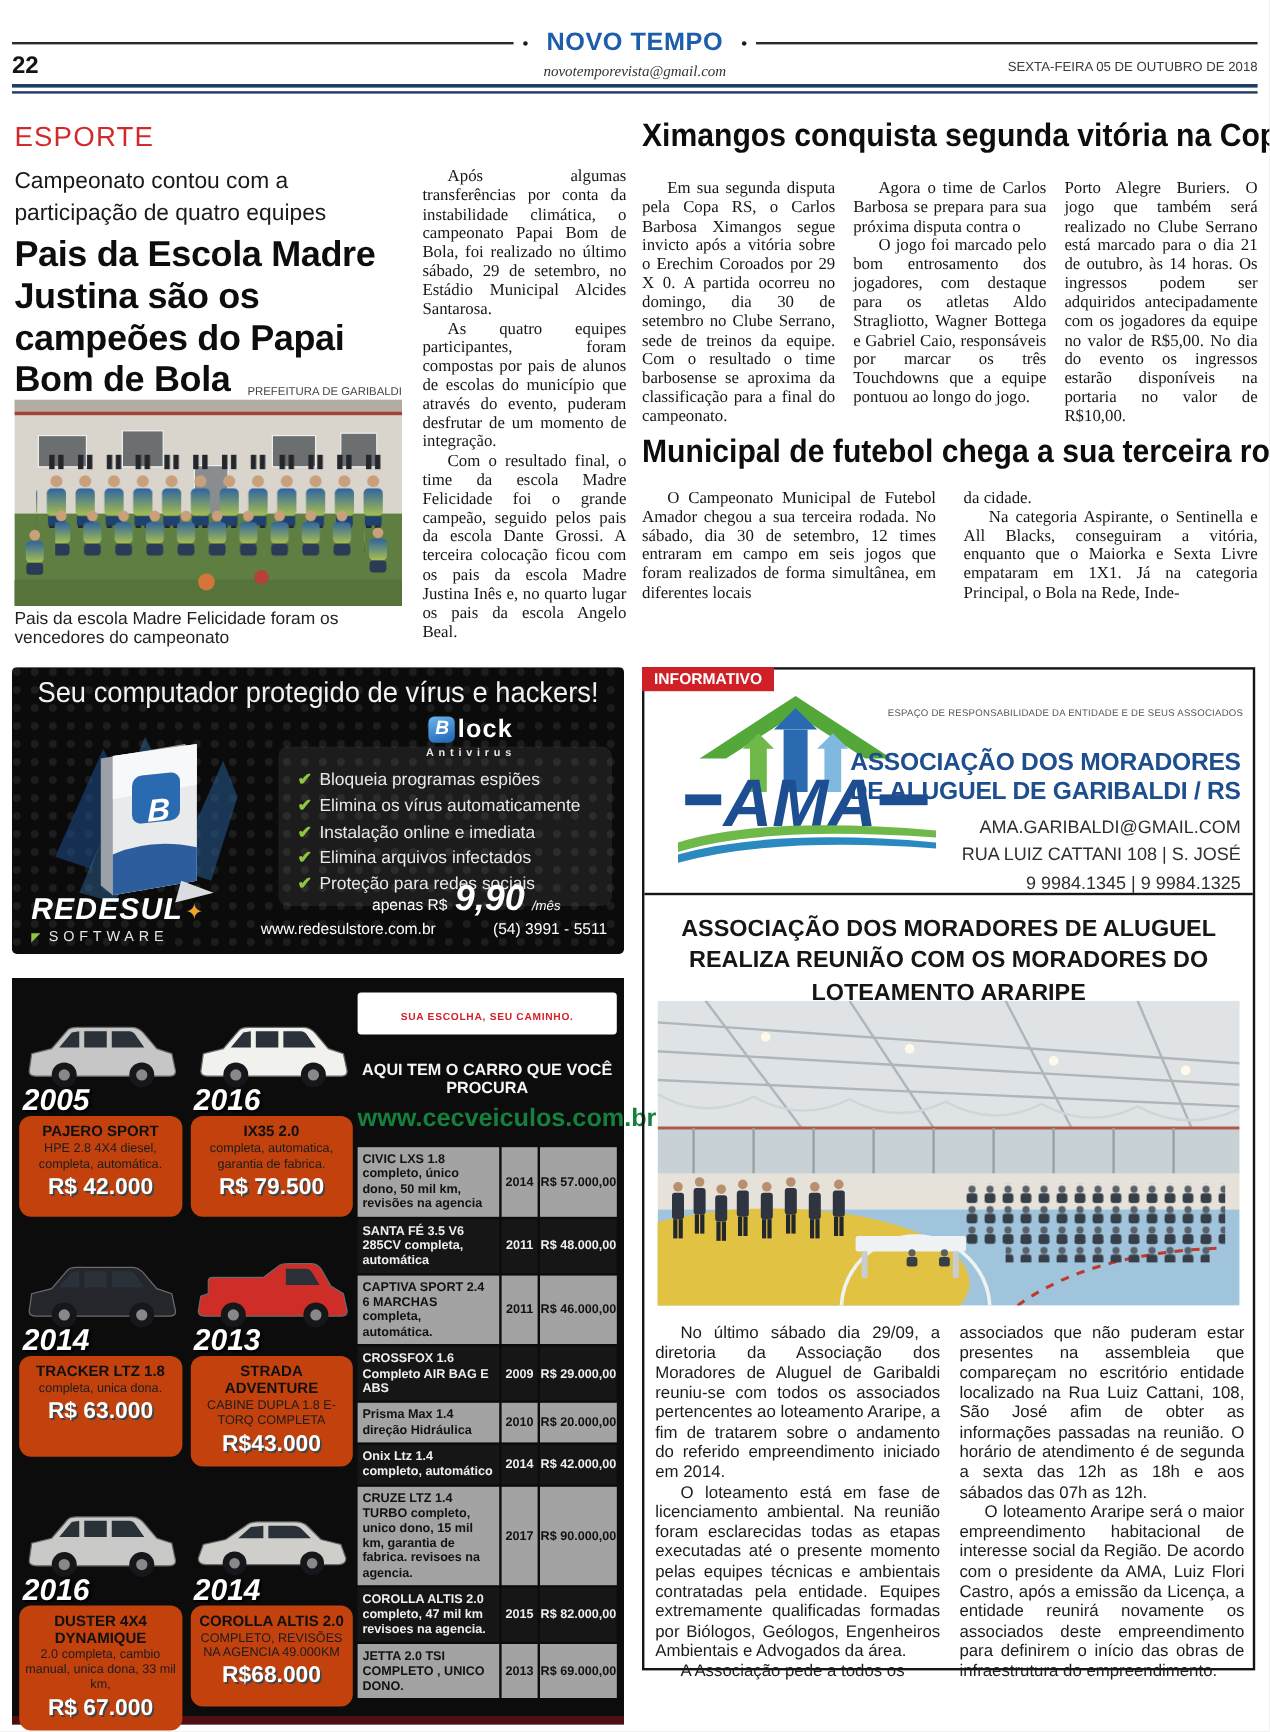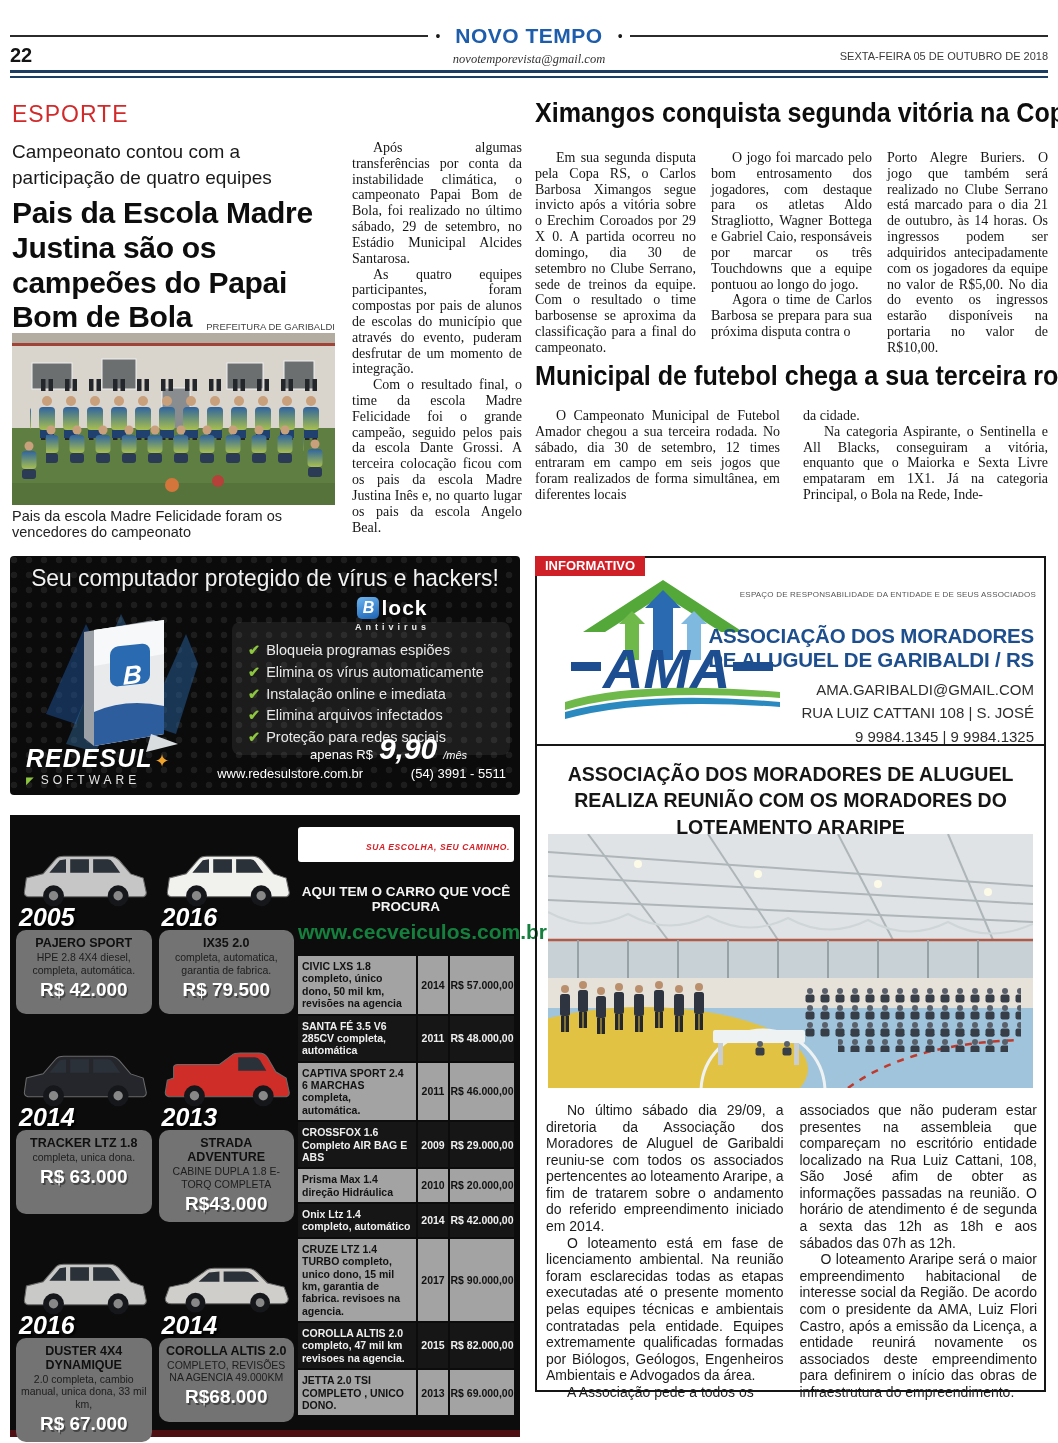--- a/index.html
+++ b/index.html
@@ -67,29 +67,29 @@
   .rd-site,.rd-phone{font-size:13px;font-weight:normal;margin-bottom:6px;}
   
   .cc{position:absolute;left:10px;top:815px;width:510px;height:622px;background:#0c0c0c;
       border-bottom:7px solid #4d0f12;box-sizing:border-box;}
   .cc-cars{position:absolute;left:6px;top:12px;width:278px;display:grid;
            grid-template-columns:1fr 1fr;column-gap:7px;row-gap:13px;}
   .car-cell{position:relative;}
   .car-cell svg{width:100%;height:100px;display:block;}
   .car-year{position:absolute;top:76px;left:3px;font-size:25px;font-weight:bold;font-style:italic;
             color:#fff;text-shadow:2px 2px 2px #000;}
-  .car-box{margin-top:3px;background:#737373;border-radius:10px;padding:6px 4px 7px;text-align:center;min-height:84px;box-sizing:border-box;}
+  .car-box{margin-top:3px;background:#c2410c;border-radius:10px;padding:6px 4px 7px;text-align:center;min-height:84px;box-sizing:border-box;}
   .car-name{font-size:12.5px;font-weight:bold;color:#101010;}
   .car-desc{font-size:10.5px;color:#1d1d1d;line-height:1.22;margin-top:1px;}
   .car-price{font-size:19px;font-weight:bold;color:#fff;text-shadow:1.5px 1.5px 0 #444;margin-top:2px;}
   .cc-right{position:absolute;left:288px;top:12px;width:216px;}
   .cc-logo-panel{background:#fff;border-radius:3px;padding:12px 4px 10px;text-align:center;}
   .cc-logo-row{display:flex;align-items:center;justify-content:center;gap:5px;}
   .cc-name{font-size:19px;font-weight:bold;font-style:italic;color:#151515;letter-spacing:-.5px;}
-  .cc-tag{font-size:8.5px;font-weight:bold;font-style:italic;color:#d42127;letter-spacing:.6px;margin-top:3px;text-align:right;}
+  .cc-tag{font-size:8.5px;font-weight:bold;color:#d42127;letter-spacing:.6px;margin-top:3px;}
   .cc-promo{margin-top:22px;text-align:center;color:#f5f5f5;font-weight:bold;font-size:13.5px;}
   .cc-site{margin-top:6px;text-align:left;color:#15803d;font-weight:bold;font-size:21px;}
   .cc-table{margin-top:12px;}
   .cc-row{display:flex;gap:2px;margin-bottom:2px;font-weight:bold;font-size:10.5px;line-height:1.18;}
   .cc-row .d{flex:1;padding:4px 4px;}
   .cc-row .y{width:30px;display:flex;align-items:center;justify-content:center;}
   .cc-row .p{width:64px;display:flex;align-items:center;justify-content:center;}
   .cc-row.light .d,.cc-row.light .y,.cc-row.light .p{background:#a3a3a3;color:#121212;}
   .cc-row.dark .d,.cc-row.dark .y,.cc-row.dark .p{background:#161616;color:#efefef;}
   
@@ -221,22 +221,22 @@
     <p class="ind">As quatro equipes participantes, foram compostas por pais de alunos de escolas do município que através do evento, puderam desfrutar de um momento de integração.</p>
     <p class="ind">Com o resultado final, o time da escola Madre Felicidade foi o grande campeão, seguido pelos pais da escola Dante Grossi. A terceira colocação ficou com os pais da escola Madre Justina Inês e, no quarto lugar os pais da escola Angelo Beal.</p>
   </div>
 
   <div class="art-head xim-head">Ximangos conquista segunda vitória na Copa RS</div>
   <div class="xim-cols">
     <div class="ncol serif-col">
       <p class="ind">Em sua segunda disputa pela Copa RS, o Carlos Barbosa Ximangos segue invicto após a vitória sobre o Erechim Coroados por 29 X 0. A partida ocorreu no domingo, dia 30 de setembro no Clube Serrano, sede de treinos da equipe. Com o resultado o time barbosense se aproxima da classificação para a final do campeonato.</p>
     </div>
     <div class="ncol serif-col">
+      <p class="ind">Agora o time de Carlos Barbosa se prepara para sua próxima disputa contra o</p>
       <p class="ind">O jogo foi marcado pelo bom entrosamento dos jogadores, com destaque para os atletas Aldo Stragliotto, Wagner Bottega e Gabriel Caio, responsáveis por marcar os três Touchdowns que a equipe pontuou ao longo do jogo.</p>
-      <p class="ind">Agora o time de Carlos Barbosa se prepara para sua próxima disputa contra o</p>
     </div>
     <div class="ncol serif-col">
       <p class="noind">Porto Alegre Buriers. O jogo que também será realizado no Clube Serrano está marcado para o dia 21 de outubro, às 14 horas. Os ingressos podem ser adquiridos antecipadamente com os jogadores da equipe no valor de R$5,00. No dia do evento os ingressos estarão disponíveis na portaria no valor de R$10,00.</p>
     </div>
   </div>
 
   <div class="art-head mun-head">Municipal de futebol chega a sua terceira rodada</div>
   <div class="mun-cols">
     <div class="ncol serif-col">
       <p class="ind">O Campeonato Municipal de Futebol Amador chegou a sua terceira rodada. No sábado, dia 30 de setembro, 12 times entraram em campo em seis jogos que foram realizados de forma simultânea, em diferentes locais</p>

